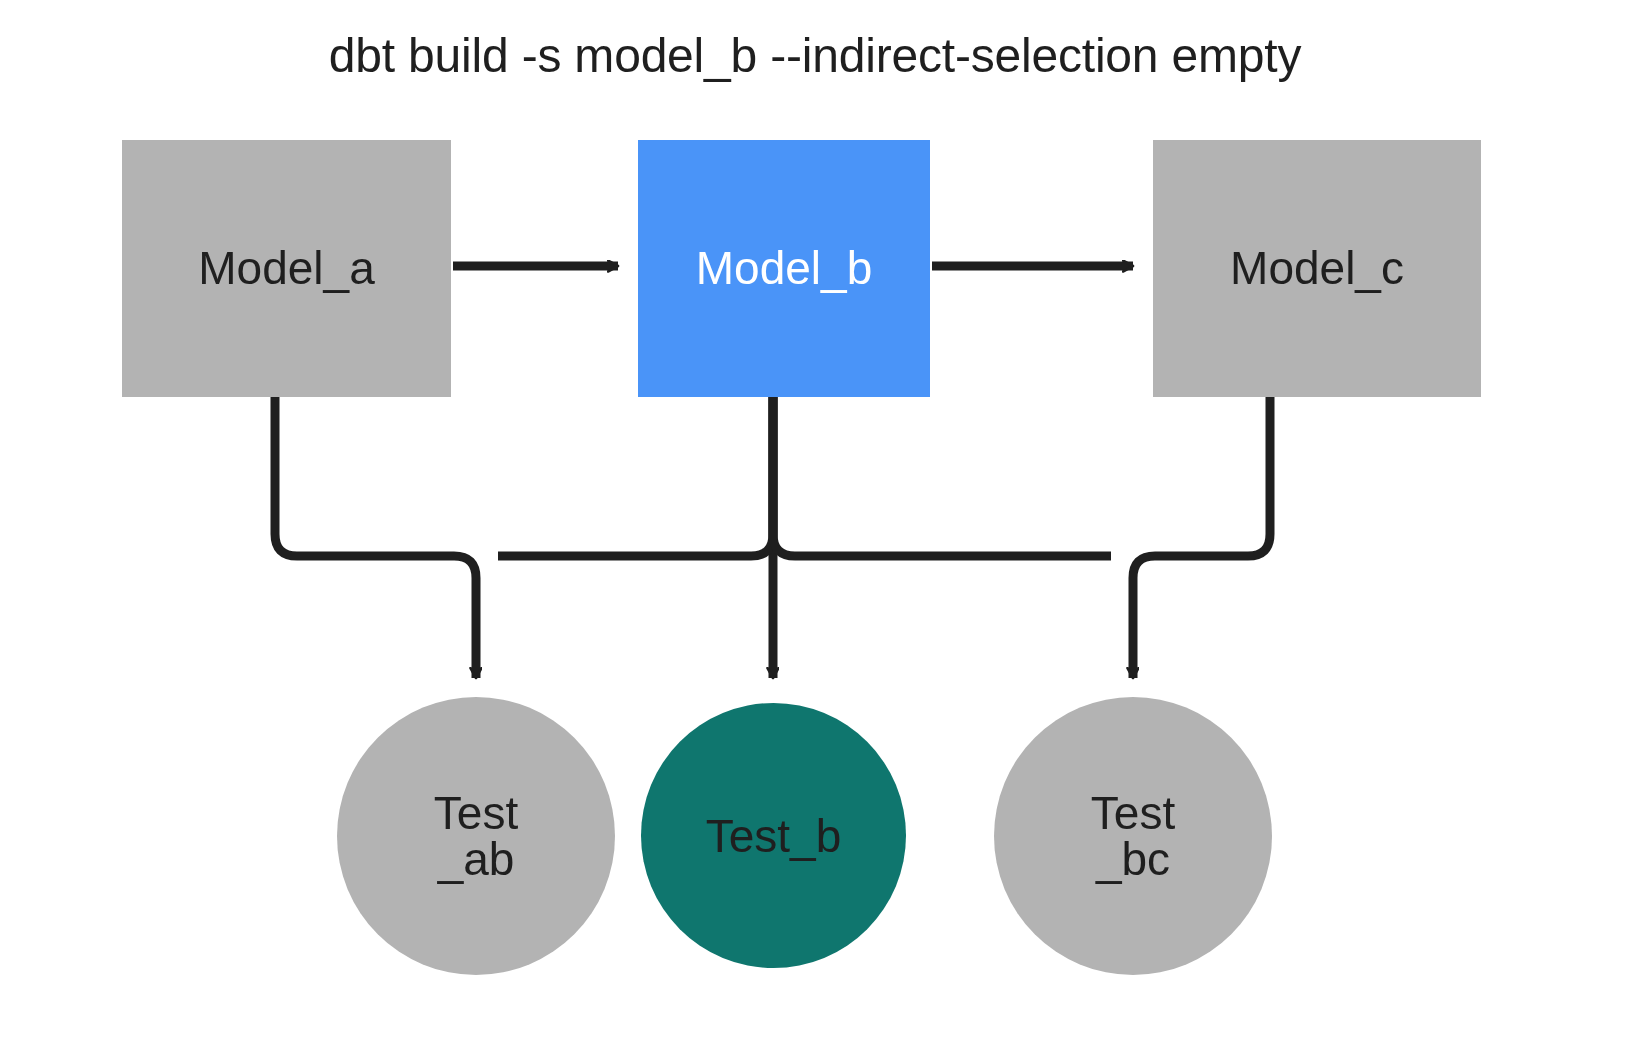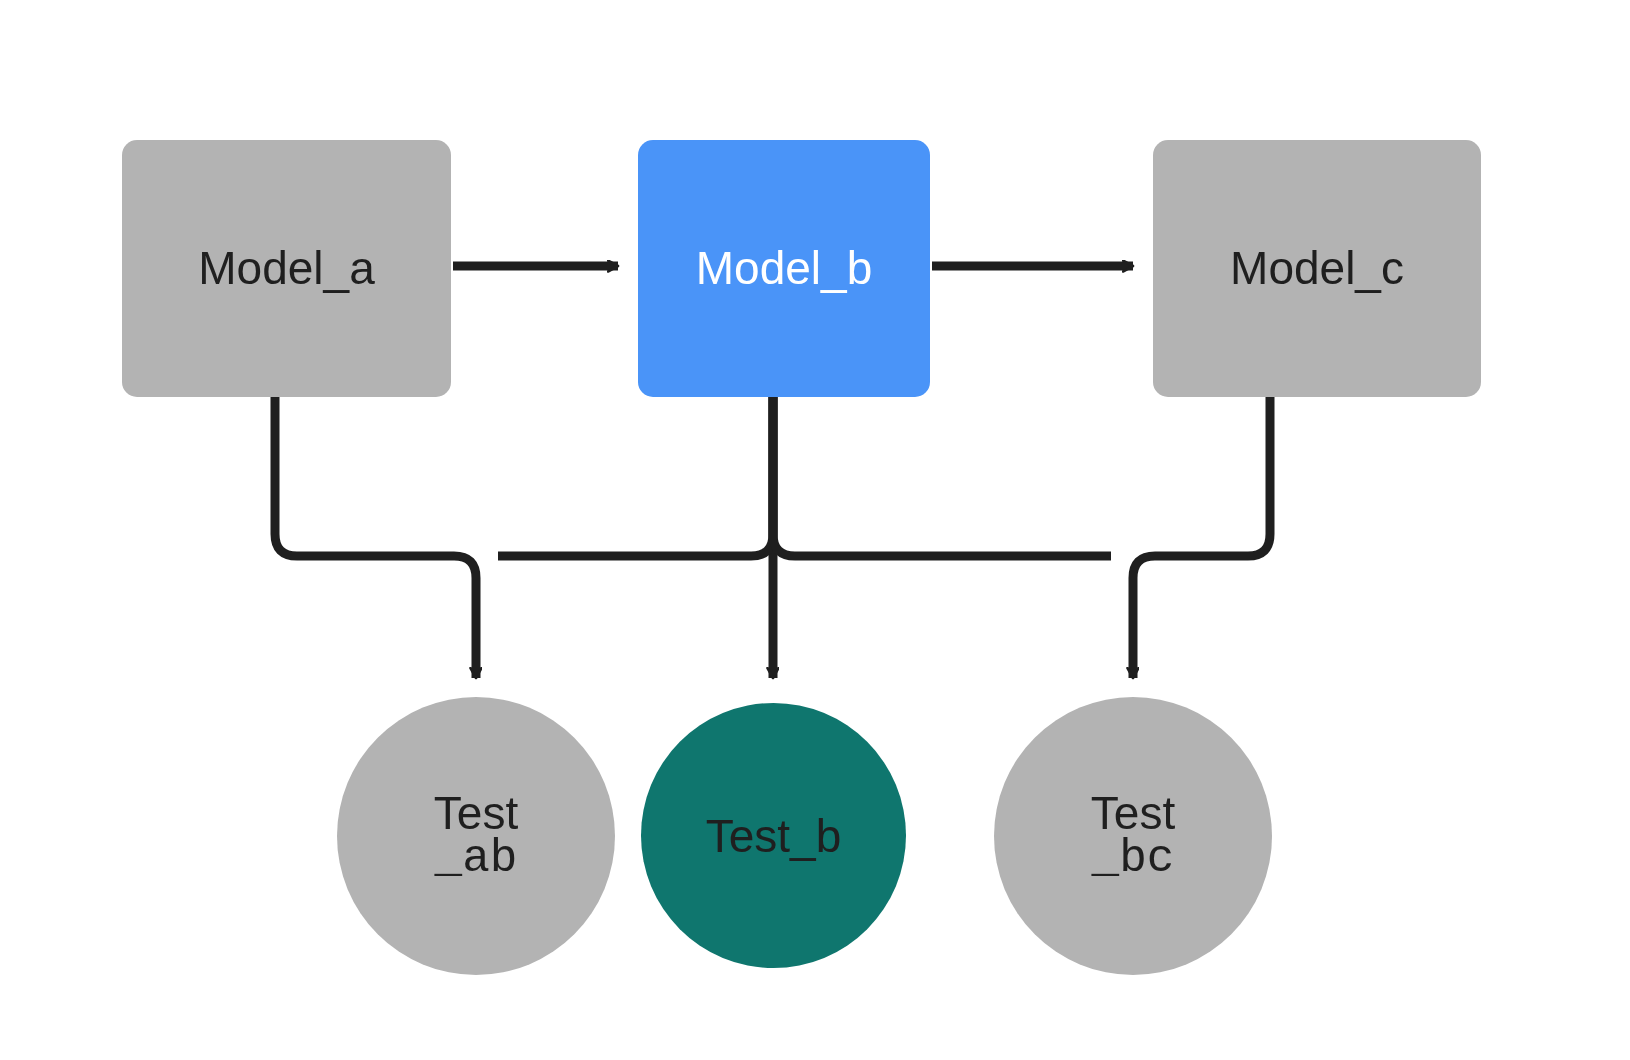--- a/index.html
+++ b/index.html
@@ -34,48 +34,48 @@
     width: 1630px;
     text-align: center;
     font-size: 48px;
     line-height: 64px;
     color: #1f1f1f;
     letter-spacing: -0.2px;
     white-space: nowrap;
   }
   .node-box {
     position: absolute;
-    border-radius: 15px;
+    border-radius: 0;
     display: flex;
     align-items: center;
     justify-content: center;
     font-size: 46px;
     line-height: 1.1;
     box-sizing: border-box;
   }
   .node-circle {
     position: absolute;
     border-radius: 50%;
     display: flex;
     flex-direction: column;
     align-items: center;
     justify-content: center;
     font-size: 46px;
     line-height: 1.0;
     box-sizing: border-box;
   }
   .node-circle .line2 {
-    font-family: Liberation Mono, monospace;
   }
 </style>
 </head>
 <body>
 
 <div id="stage">
 
+  <div class="title">dbt build -s model_b --indirect-selection empty</div>
 
   <svg id="edges" viewBox="0 0 1630 1060" width="1630" height="1060" xmlns="http://www.w3.org/2000/svg">
     <defs>
       <marker id="arrowH" markerWidth="14" markerHeight="14" refX="11.5" refY="6" orient="auto" markerUnits="userSpaceOnUse">
         <path d="M 1.5 0.5 L 11.5 6 L 1.5 11.5" fill="none" stroke="#1f1f1f" stroke-width="2.6" stroke-linecap="round" stroke-linejoin="round"></path>
       </marker>
       <marker id="arrowV" markerWidth="14" markerHeight="14" refX="11.5" refY="6" orient="auto" markerUnits="userSpaceOnUse">
         <path d="M 1.5 0.5 L 11.5 6 L 1.5 11.5" fill="none" stroke="#1f1f1f" stroke-width="2.6" stroke-linecap="round" stroke-linejoin="round"></path>
       </marker>
     </defs>

